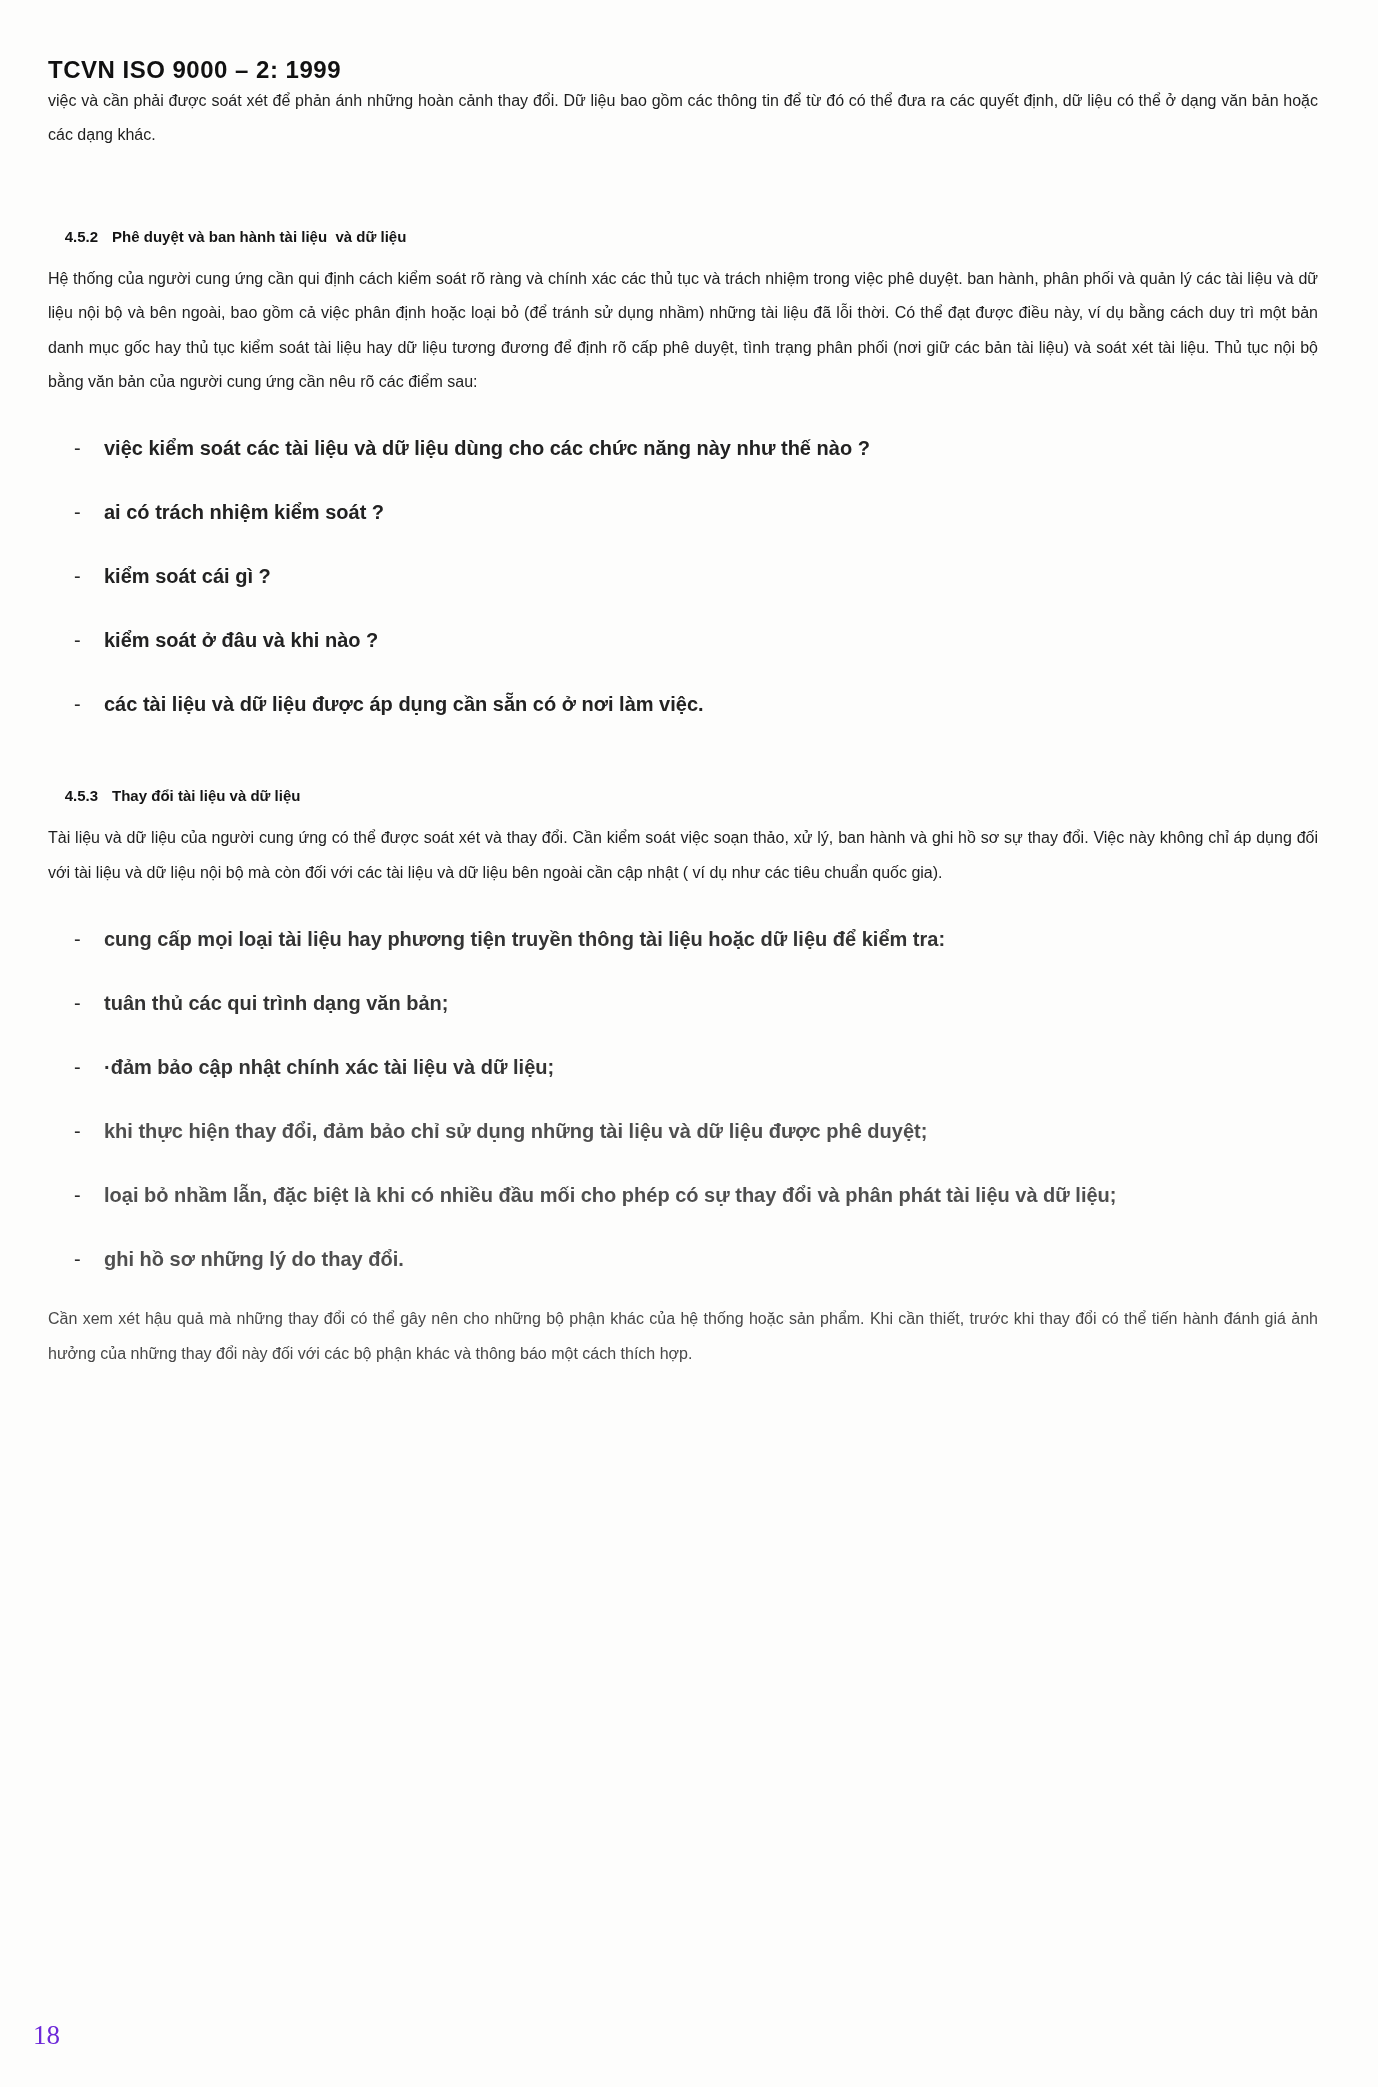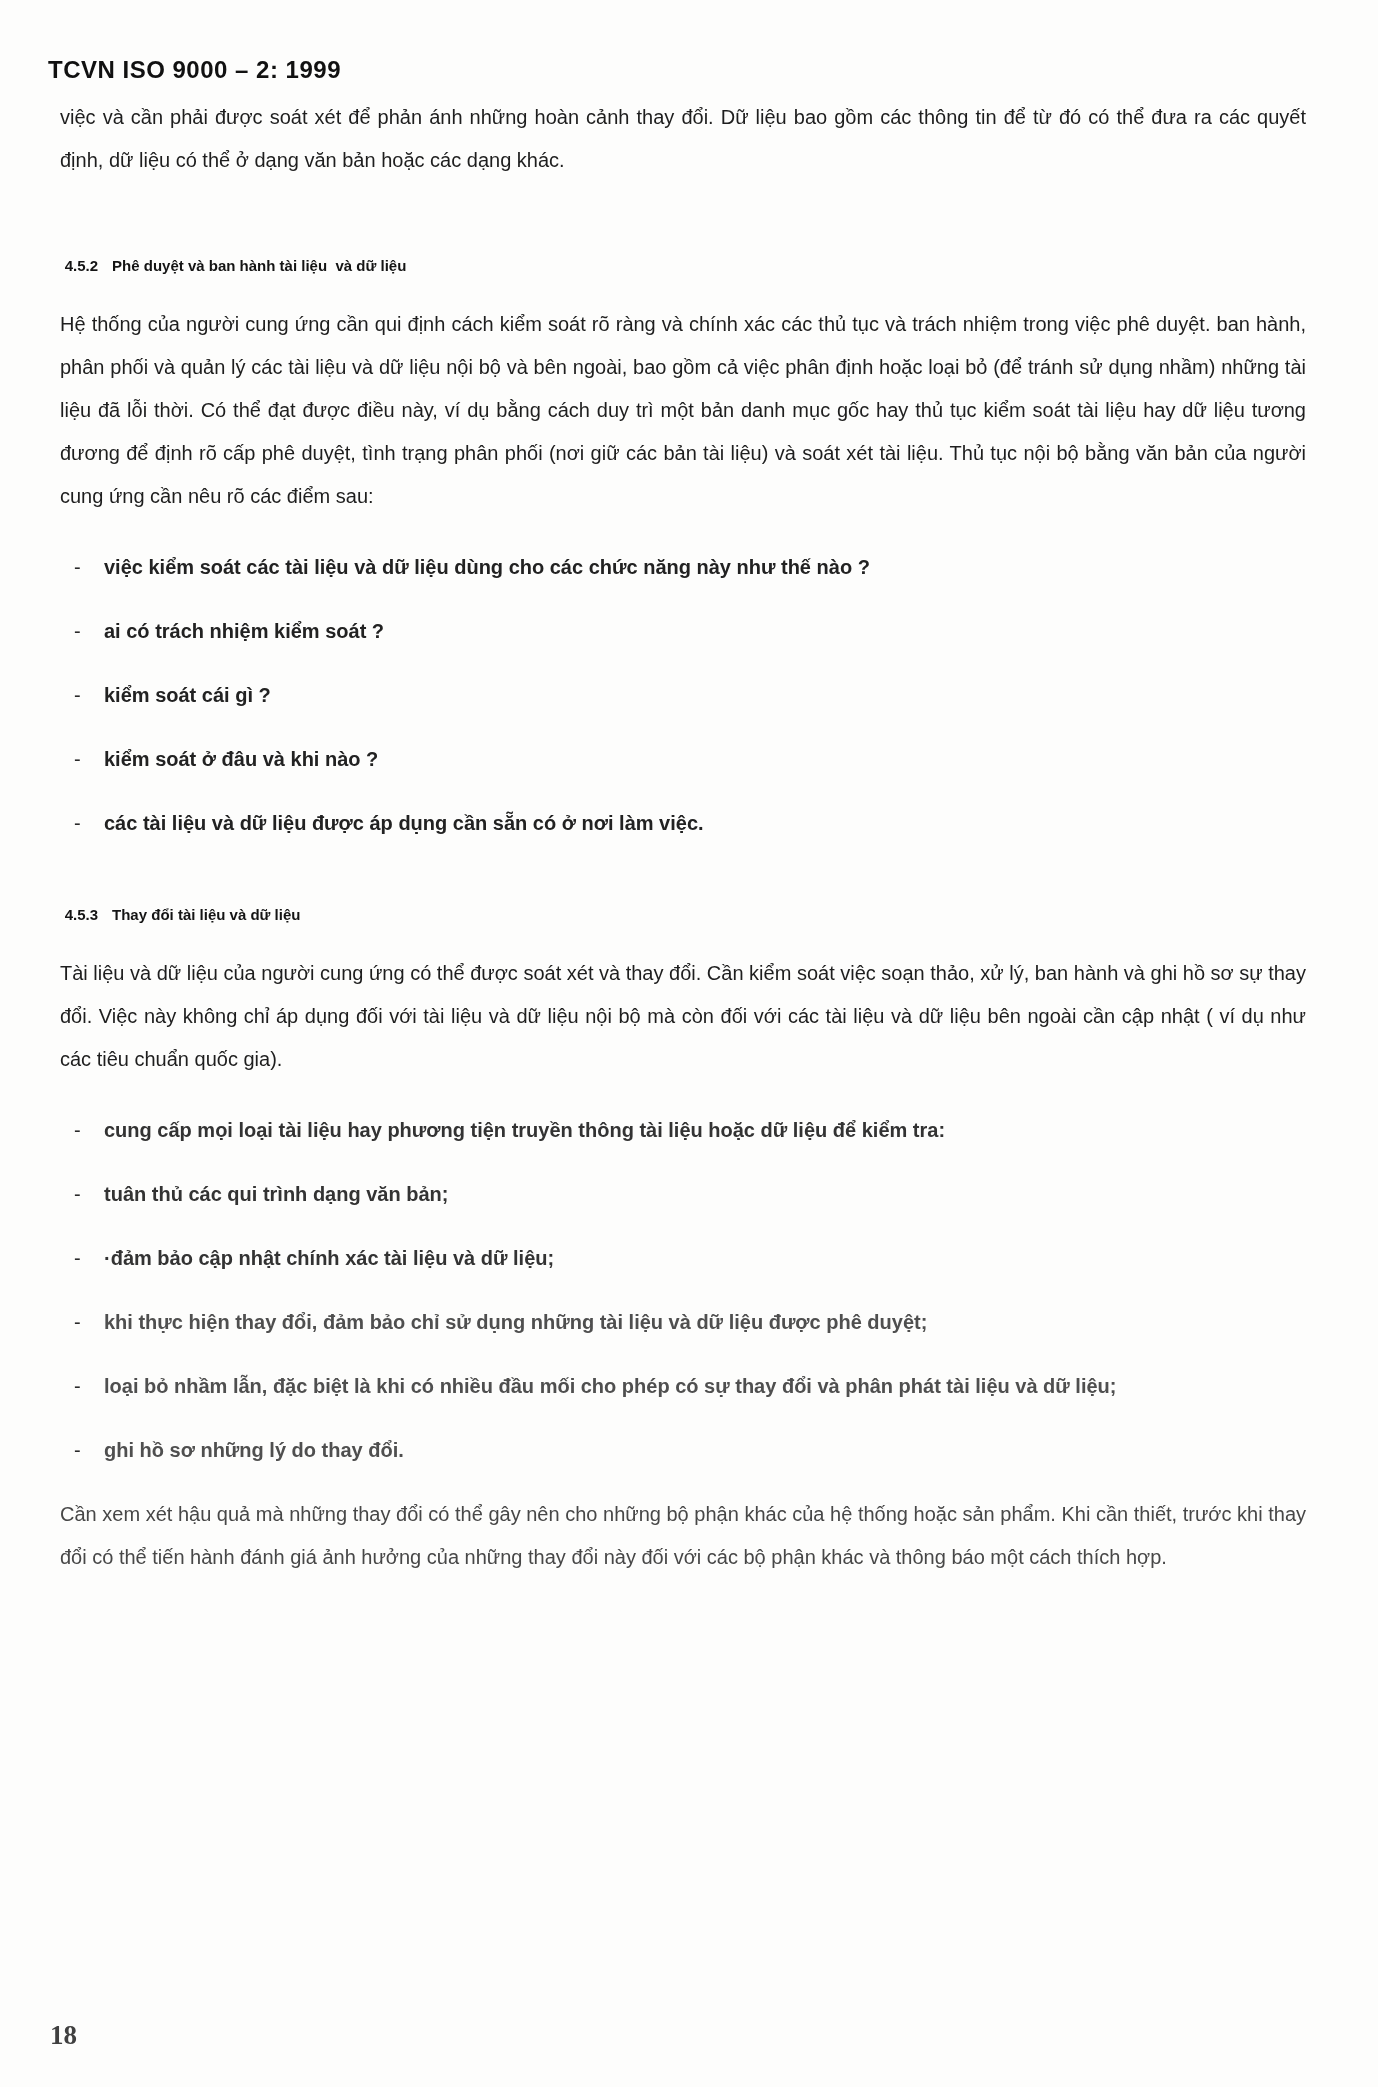--- a/index.html
+++ b/index.html
@@ -19,24 +19,24 @@
     box-sizing: border-box;
     padding: 56px 60px 0 48px;
   }
   .doc-header {
     font-size: 24px;
     font-weight: bold;
     letter-spacing: 0.5px;
     color: #111;
   }
   p.body-text {
-    font-size: 20px;
+    font-size: 16px;
     line-height: 2.15;
     text-align: justify;
-    margin: 12px;
+    margin: 0;
     color: #1e1e1e;
   }
   .intro { margin-top: 24px; }
   .section-heading {
     margin-top: 58px;
     font-size: 15px;
     font-weight: bold;
     color: #141414;
     white-space: pre-wrap;
   }
@@ -67,26 +67,25 @@
   }
   .second-list .bullet-item { color: #333; }
   .mid { margin-top: 34px; }
   .closing {
     margin-top: 16px;
     color: #474747 !important;
   }
   .faded-more { color: #4f4f4f !important; }
   .page-number {
     position: absolute;
-    left: 50px;
+    left: 33px;
     bottom: 36px;
     font-family: "Liberation Serif", "DejaVu Serif", serif;
     font-size: 27px;
-    color: #404040;
-    font-weight: bold;
+    color: #6d28d9;
   }
 </style>
 </head>
 <body>
 
 <div class="page">
 
   <div class="doc-header">TCVN ISO 9000 – 2: 1999</div>
 
   <p class="body-text intro">việc và cần phải được soát xét để phản ánh những hoàn cảnh thay đổi. Dữ liệu bao gồm các thông tin để từ đó có thể đưa ra các quyết định, dữ liệu có thể ở dạng văn bản hoặc các dạng khác.</p>

